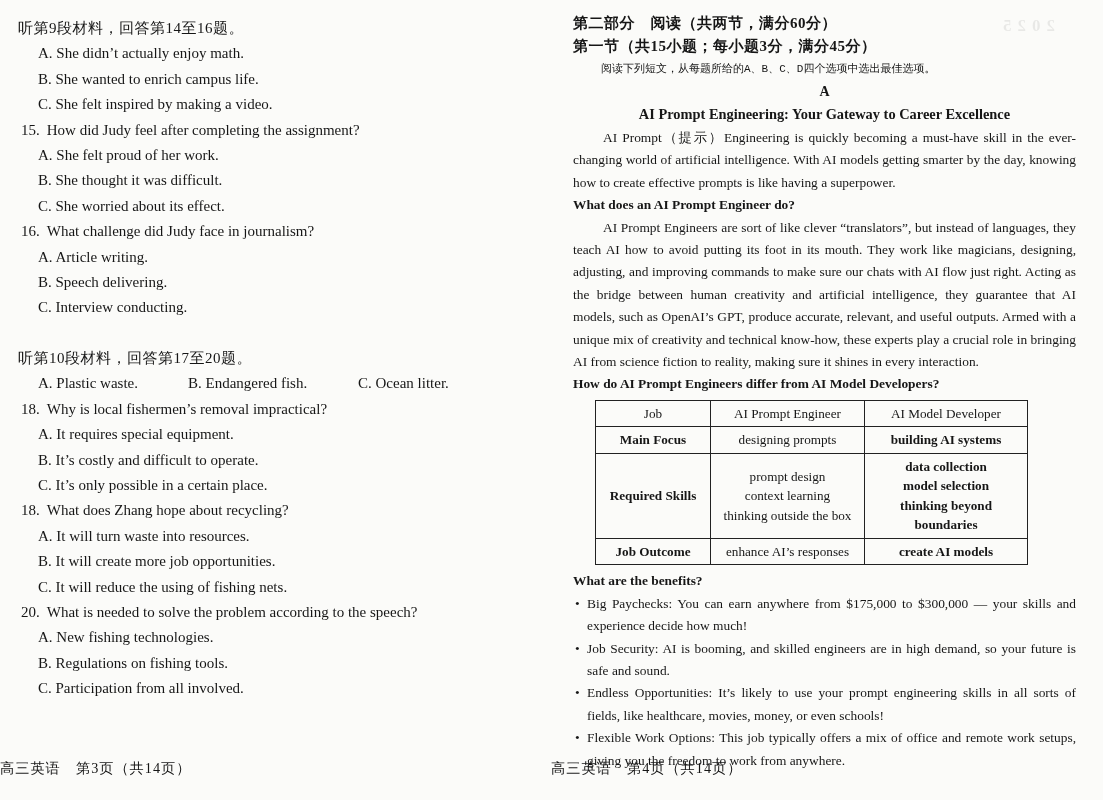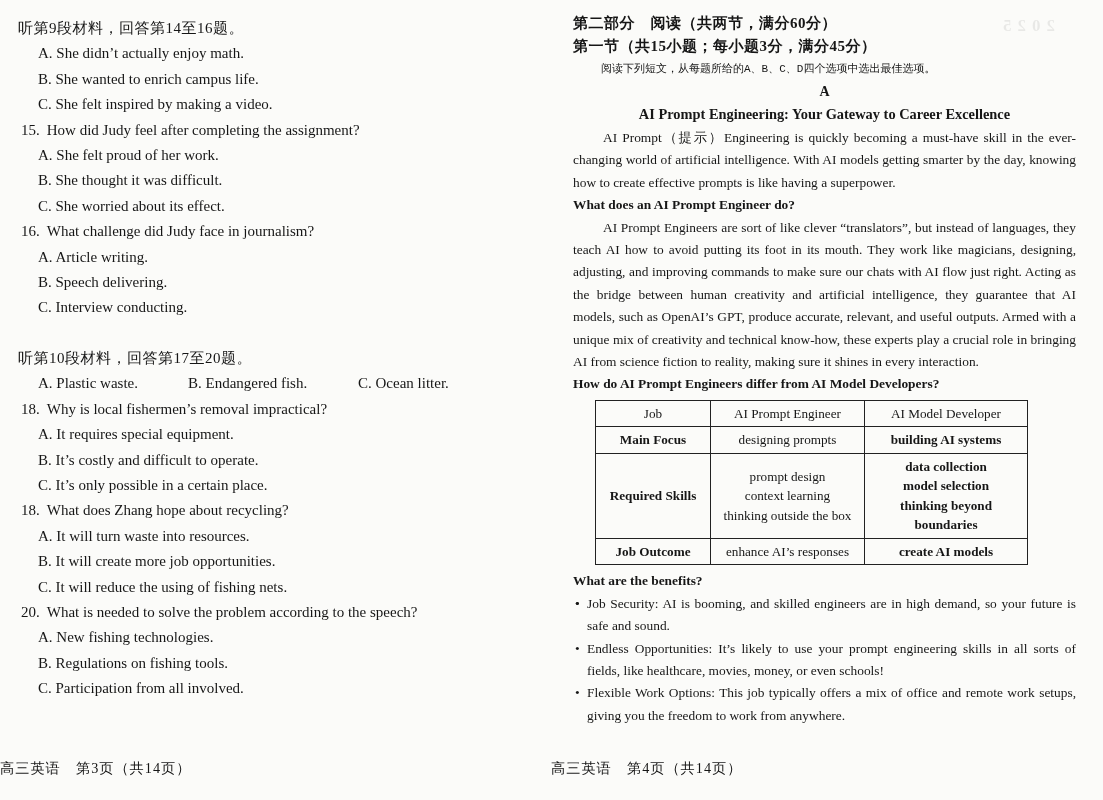--- a/index.html
+++ b/index.html
@@ -171,20 +171,21 @@
         <td class="c2">enhance AI’s responses</td>
         <td class="c3">create AI models</td>
       </tr>
     </tbody>
       </table>
 
     <div class="subhead">What are the benefits?</div>
 
     <div class="benefit">
       <span class="bullet">•</span>
+      <span>Big Paychecks: You can earn anywhere from $175,000 to $300,000 — your skills and experience decide how much!</span>
     </div>
     <div class="benefit">
       <span class="bullet">•</span>
       <span>Job Security: AI is booming, and skilled engineers are in high demand, so your future is safe and sound.</span>
     </div>
     <div class="benefit">
       <span class="bullet">•</span>
       <span>Endless Opportunities: It’s likely to use your prompt engineering skills in all sorts of fields, like healthcare, movies, money, or even schools!</span>
     </div>
     <div class="benefit">

